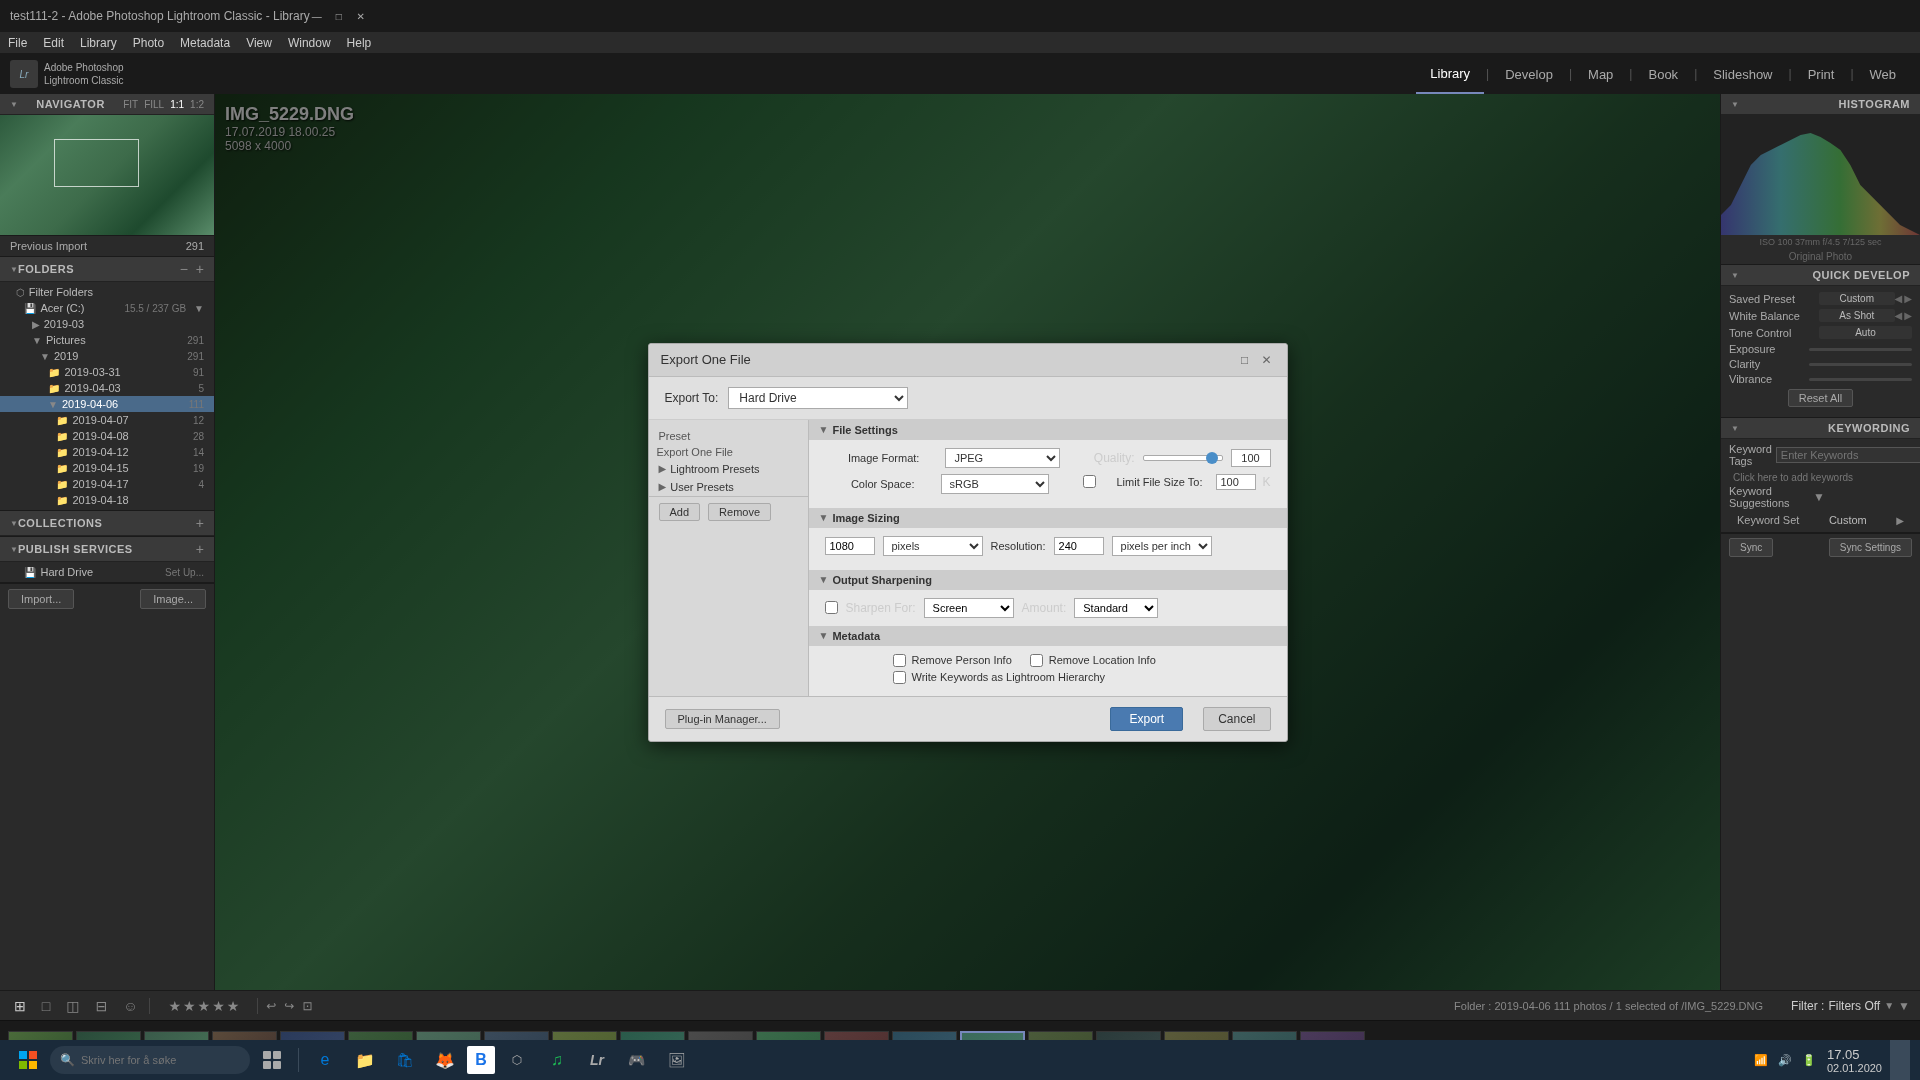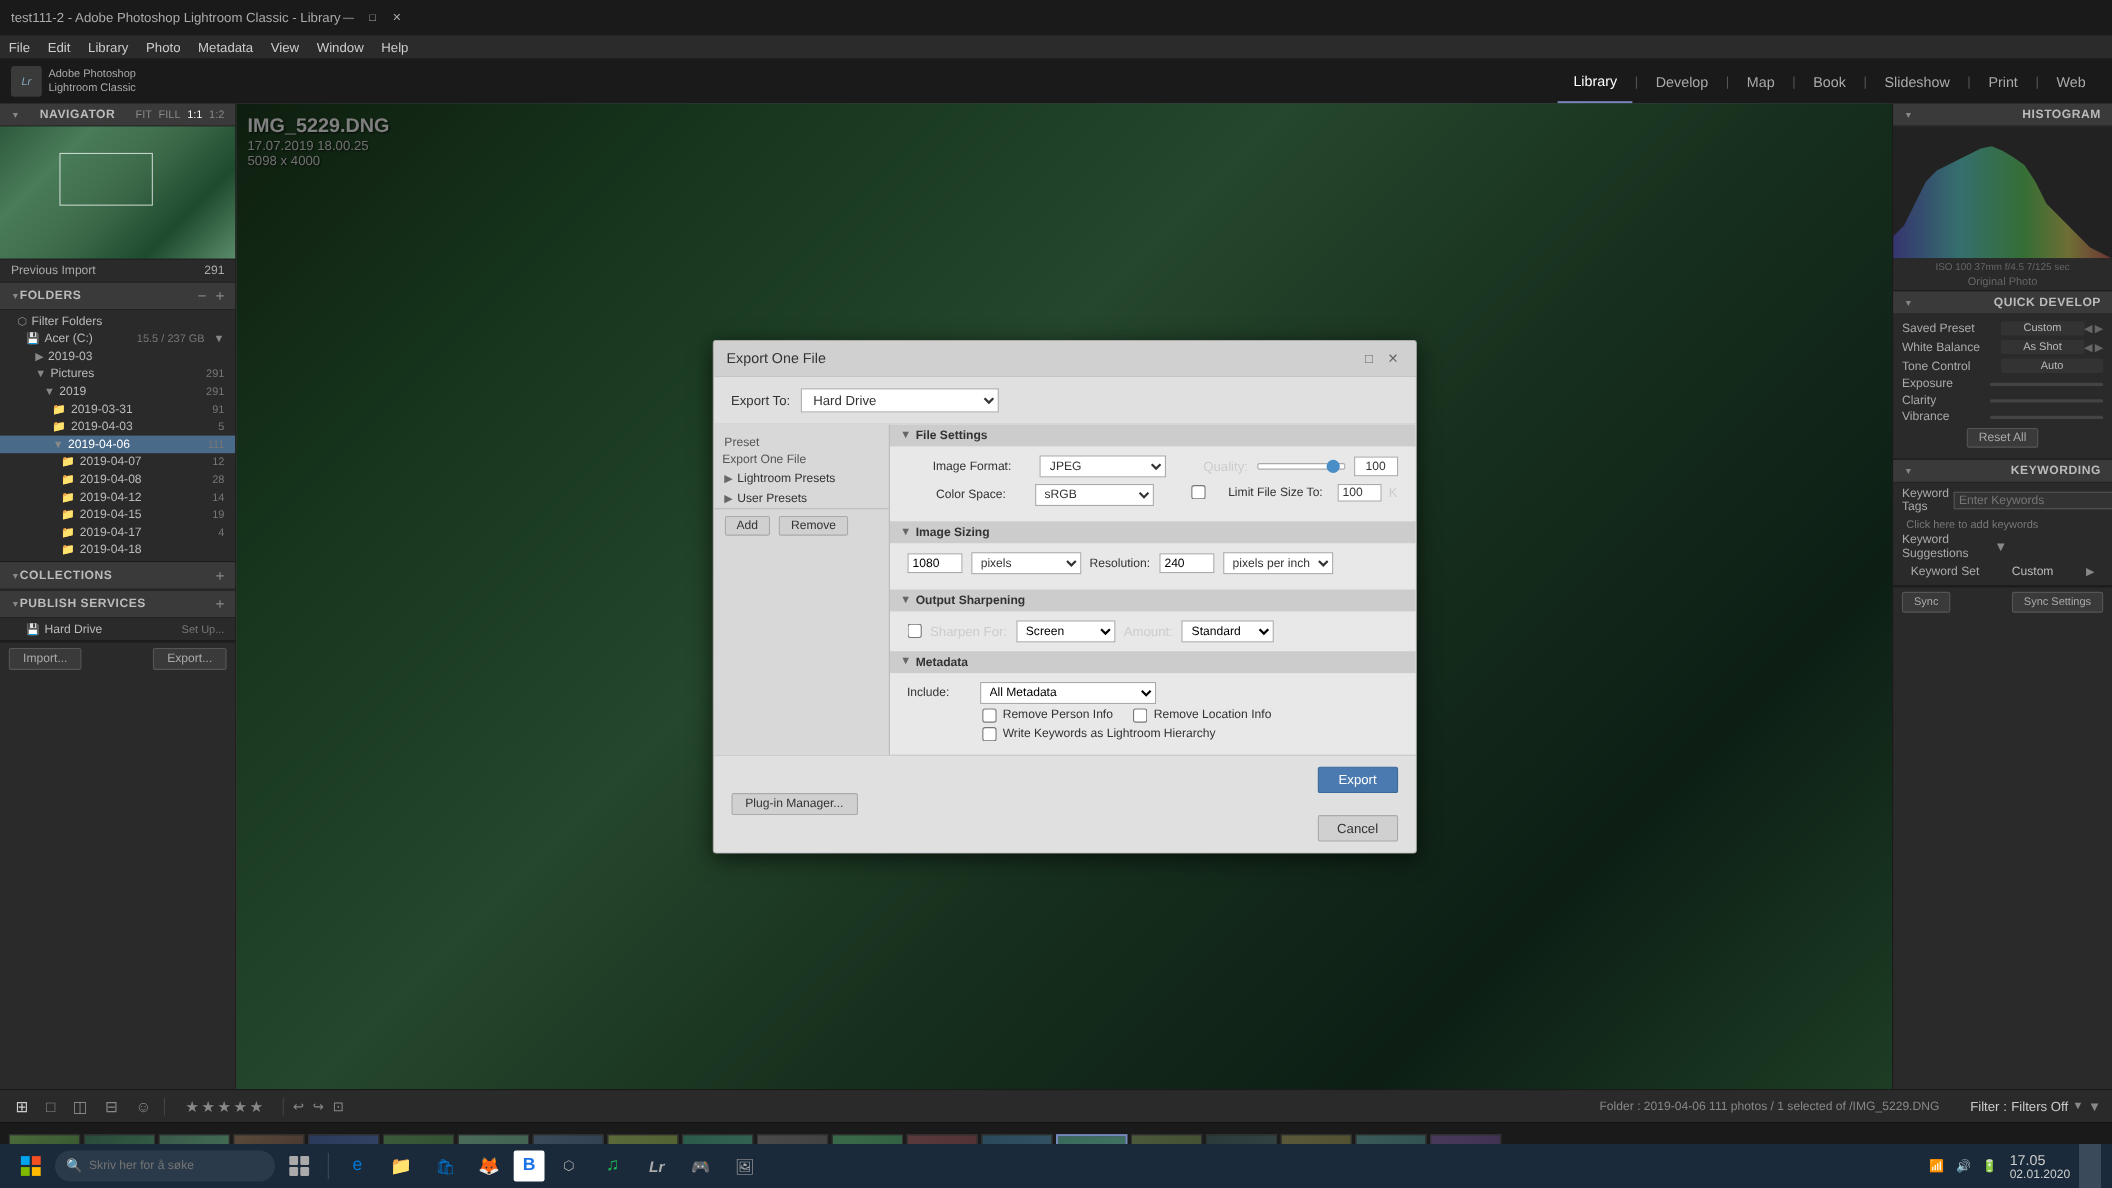--- a/index.html
+++ b/index.html
@@ -369,21 +369,21 @@
     #dialog-footer {
       padding: 10px 16px;
       display: flex;
       align-items: center;
       justify-content: space-between;
       background: #e0e0e0;
       border-top: 1px solid #bbb;
       border-radius: 0 0 3px 3px;
     }
     .plugin-btn { background: #d0d0d0; border: 1px solid #aaa; color: #333; padding: 3px 12px; font-size: 11px; cursor: pointer; border-radius: 2px; }
-    .footer-actions { display: flex; gap: 20px; flex-direction: column; }
+    .footer-actions { display: flex; gap: 20px; }
     .export-btn { background: #4a7ab0; border: 1px solid #3a6a9a; color: #fff; padding: 4px 18px; font-size: 12px; cursor: pointer; border-radius: 2px; }
     .cancel-btn { background: #d0d0d0; border: 1px solid #aaa; color: #333; padding: 4px 14px; font-size: 12px; cursor: pointer; border-radius: 2px; }
 
     
     #taskbar {
       height: 40px;
       background: #1a2a3a;
       display: flex;
       align-items: center;
       padding: 0 10px;
@@ -589,21 +589,21 @@
         <div class="folder-item indent1">
           <span class="fi-icon">💾</span>
           <span>Hard Drive</span>
           <span class="fi-size">Set Up...</span>
         </div>
       </div>
     </div>
 
     <div id="import-export">
       <button class="ie-btn">Import...</button>
-      <button class="ie-btn">Export...</button>
+      <button class="ie-btn">Image...</button>
     </div>
 
   </div>
 
   <div id="main-content">
     <div id="photo-bg">
       <div class="photo-info">
         <div class="filename">IMG_5229.DNG</div>
         <div class="details">17.07.2019 18.00.25</div>
         <div class="details">5098 x 4000</div>
@@ -714,26 +714,20 @@
                   <option>Standard</option>
                 </select>
               </div>
             </div>
 
             <div class="section-header">
               <span class="sh-arrow">▼</span>
               <span>Metadata</span>
             </div>
             <div class="section-content">
-              <div class="meta-row">
-                <span class="meta-label">Include:</span>
-                <select class="meta-select">
-                  <option>All Metadata</option>
-                </select>
-              </div>
               <div class="meta-checks">
                 <div class="check-row">
                   <input type="checkbox" style="">
                   <label>Remove Person Info</label>
                   <input type="checkbox" style="margin-left: 12px;">
                   <label>Remove Location Info</label>
                 </div>
                 <div class="check-row">
                   <input type="checkbox" style="">
                   <label>Write Keywords as Lightroom Hierarchy</label>

